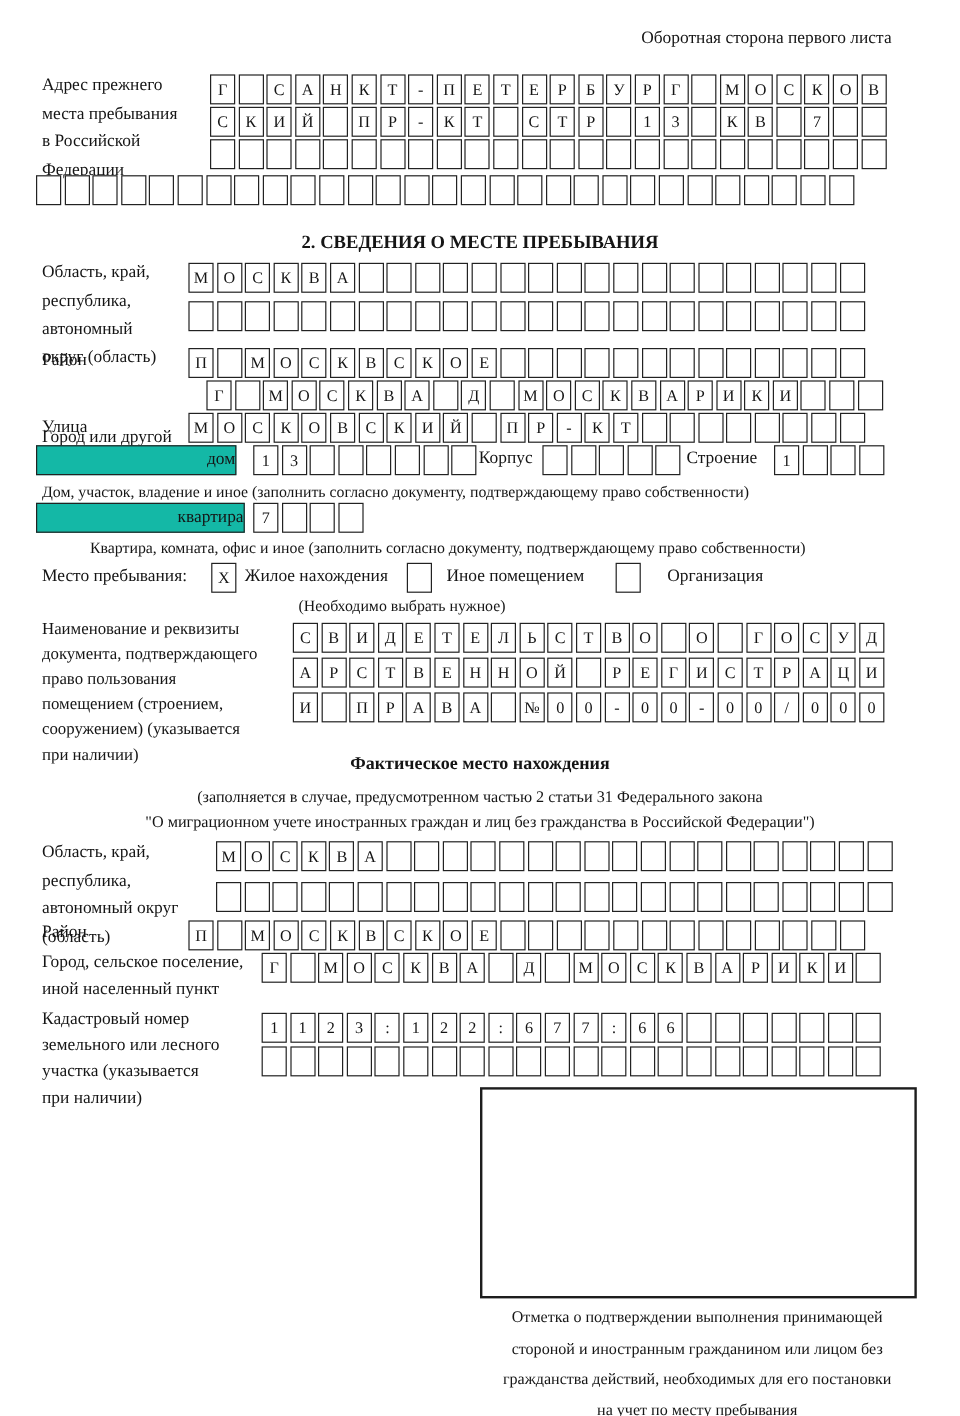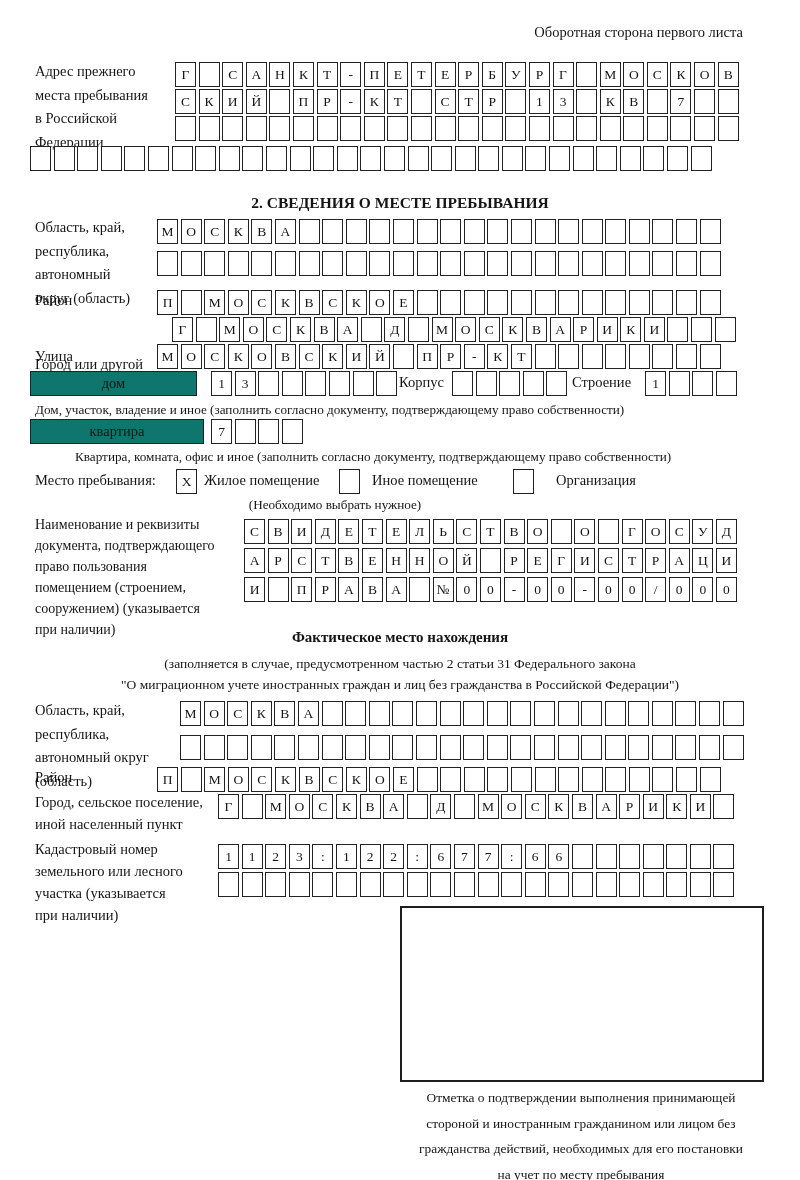--- a/index.html
+++ b/index.html
@@ -9,21 +9,21 @@
   }
   .abs{position:absolute;}
   .boxrow{position:absolute;white-space:nowrap;}
   .cell{
     display:inline-block;box-sizing:content-box;width:19px;height:23px;
     border:1.7px solid #222;margin-right:2.6px;text-align:center;
     line-height:23px;font-size:13.5px;vertical-align:top;background:#fff;
   }
   .widebox{
     position:absolute;box-sizing:content-box;height:23px;border:1.7px solid #222;
-    text-align:center;line-height:23px;font-size:14.5px;background:#0f766e;
+    text-align:right;line-height:23px;font-size:14.5px;background:#14b8a6;
   }
   .lbl{position:absolute;font-size:14.5px;line-height:23.5px;white-space:pre-line;}
   .lbl2{position:absolute;font-size:14.5px;line-height:22px;white-space:pre-line;}
   .lbl-doc{position:absolute;font-size:14px;line-height:21px;white-space:pre-line;}
   .cap{position:absolute;font-size:13.2px;}
   .cap-center{position:absolute;left:0;width:100%;text-align:center;font-size:13.2px;}
   .title{position:absolute;left:0;width:100%;text-align:center;font-weight:bold;font-size:15.5px;}
   .note-right{position:absolute;top:24px;right:57px;font-size:14.5px;}
   .stamp-box{position:absolute;left:400px;top:906px;width:360px;height:172px;border:2px solid #1d1d1d;background:#fff;}
   .confirm-cap{position:absolute;left:385px;top:1085px;width:392px;text-align:center;font-size:13.4px;line-height:25.5px;white-space:pre-line;}
@@ -75,23 +75,23 @@
 
   <div class="abs" style="left:0;top:419px;width:800px;height:30px;">
     <div class="widebox" style="left:30px;top:0;width:172px;">квартира</div>
     <div class="boxrow" style="left:211px;top:0;"><span class="cell">7</span><span class="cell"></span><span class="cell"></span><span class="cell"></span></div>
   </div>
   <div class="cap" style="left:35px;top:449px;margin-left:40px;">Квартира, комната, офис и иное (заполнить согласно документу, подтверждающему право собственности)</div>
 
   <div class="abs" style="left:0;top:469px;width:800px;height:30px;">
     <span class="abs" style="left:35px;top:3px;font-size:14.5px;">Место пребывания:</span>
     <span class="cell abs" style="left:176px;top:0;">X</span>
-    <span class="abs" style="left:204px;top:3px;font-size:14.5px;">Жилое помещение</span>
+    <span class="abs" style="left:204px;top:3px;font-size:14.5px;">Жилое нахождения</span>
     <span class="cell abs" style="left:339px;top:0;"></span>
-    <span class="abs" style="left:372px;top:3px;font-size:14.5px;">Иное помещение</span>
+    <span class="abs" style="left:372px;top:3px;font-size:14.5px;">Иное помещением</span>
     <span class="cell abs" style="left:513px;top:0;"></span>
     <span class="abs" style="left:556px;top:3px;font-size:14.5px;">Организация</span>
   </div>
   <div class="cap" style="left:140px;top:497px;width:390px;text-align:center;">(Необходимо выбрать нужное)</div>
 
   <div class="lbl-doc" style="left:35px;top:514px;">Наименование и реквизиты
 документа, подтверждающего
 право пользования
 помещением (строением,
 сооружением) (указывается

